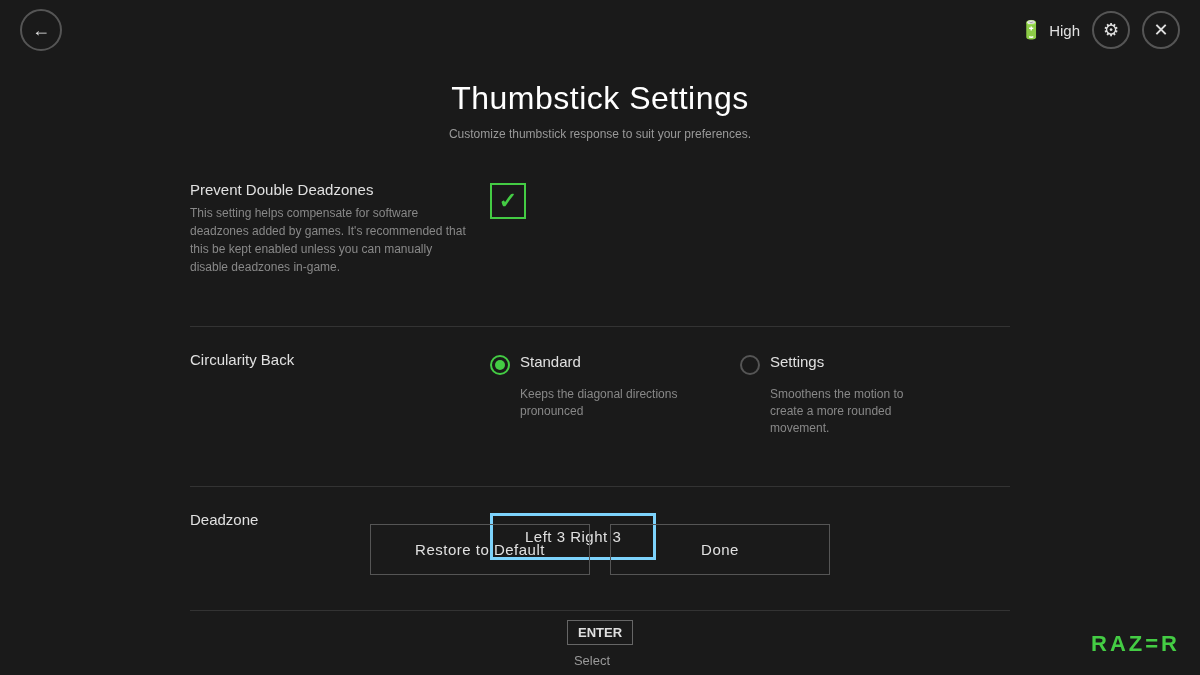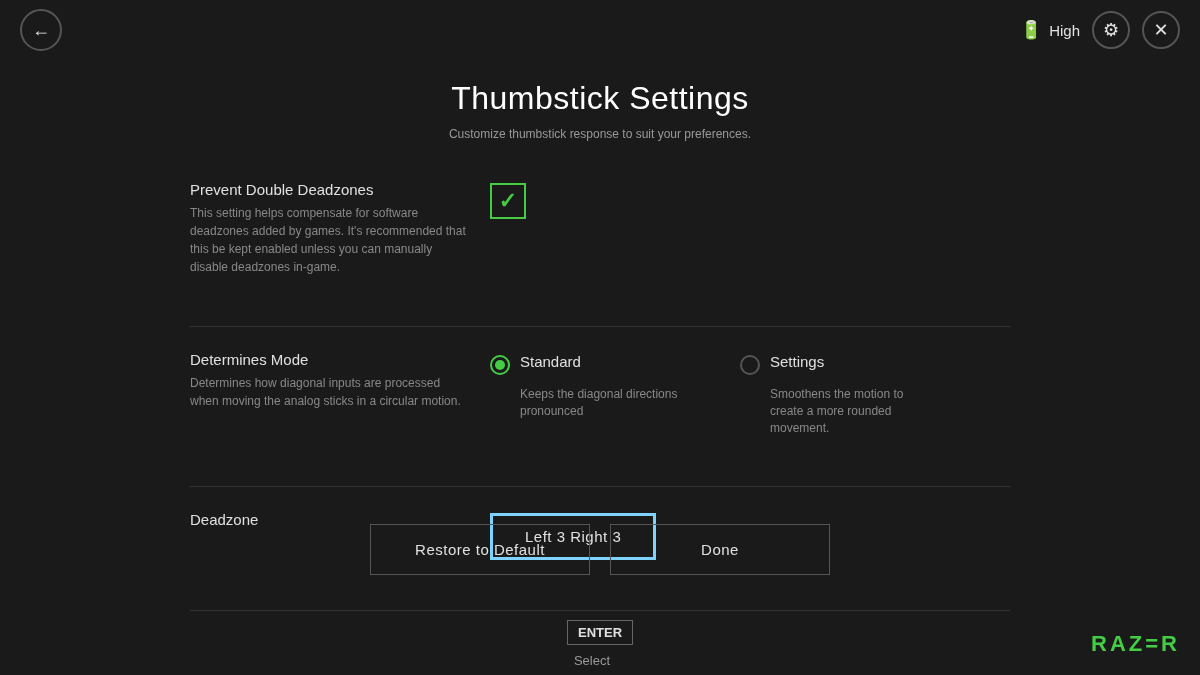--- a/index.html
+++ b/index.html
@@ -338,22 +338,21 @@
         <div class="checkbox-container">
           <span class="checkmark">✓</span>
         </div>
       </div>
     </div>
 
     <div class="divider-line"></div>
 
     <div class="setting-row">
       <div class="setting-label-area">
-        <div class="setting-name">Determines Mode</div>
-        <div class="setting-desc">Determines how diagonal inputs are processed when moving the analog sticks in a circular motion.</div>
+        <div class="setting-name">Circularity Back</div>
       </div>
       <div class="setting-control">
         <div class="radio-options">
 
           <div class="radio-option">
             <div class="radio-circle selected"></div>
             <div class="radio-label-group">
               <div class="radio-title">Standard</div>
               <div class="radio-desc">Keeps the diagonal directions pronounced</div>
             </div>

